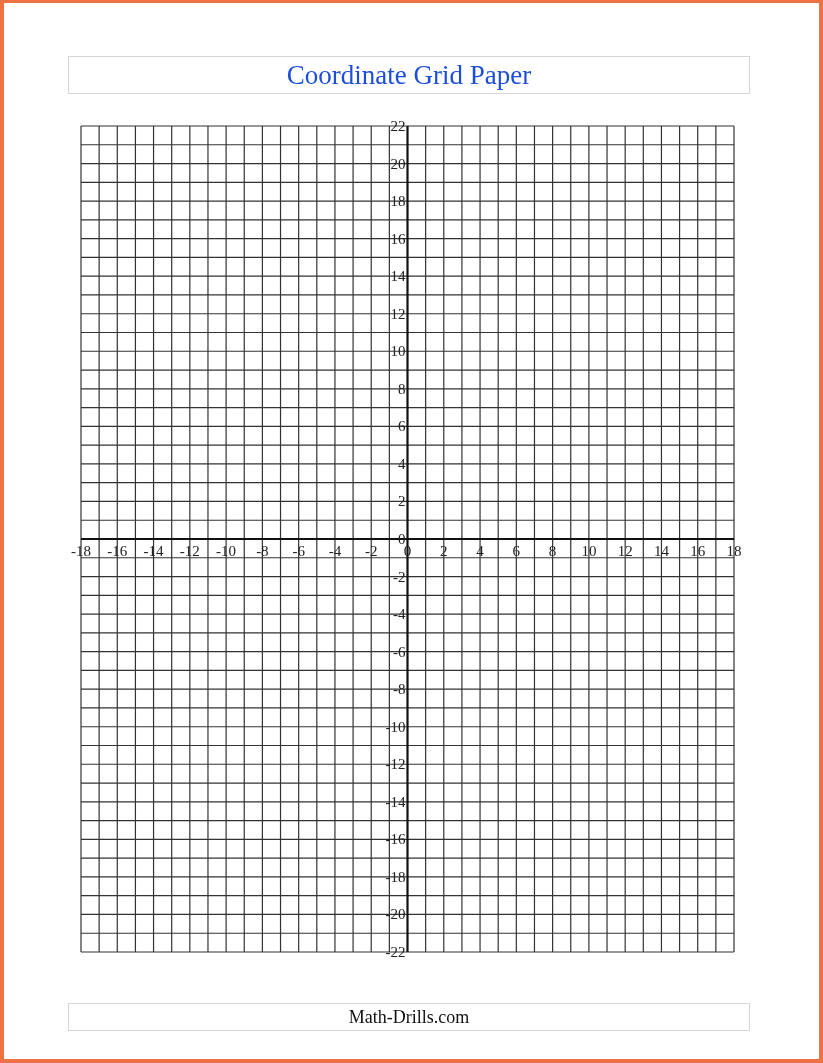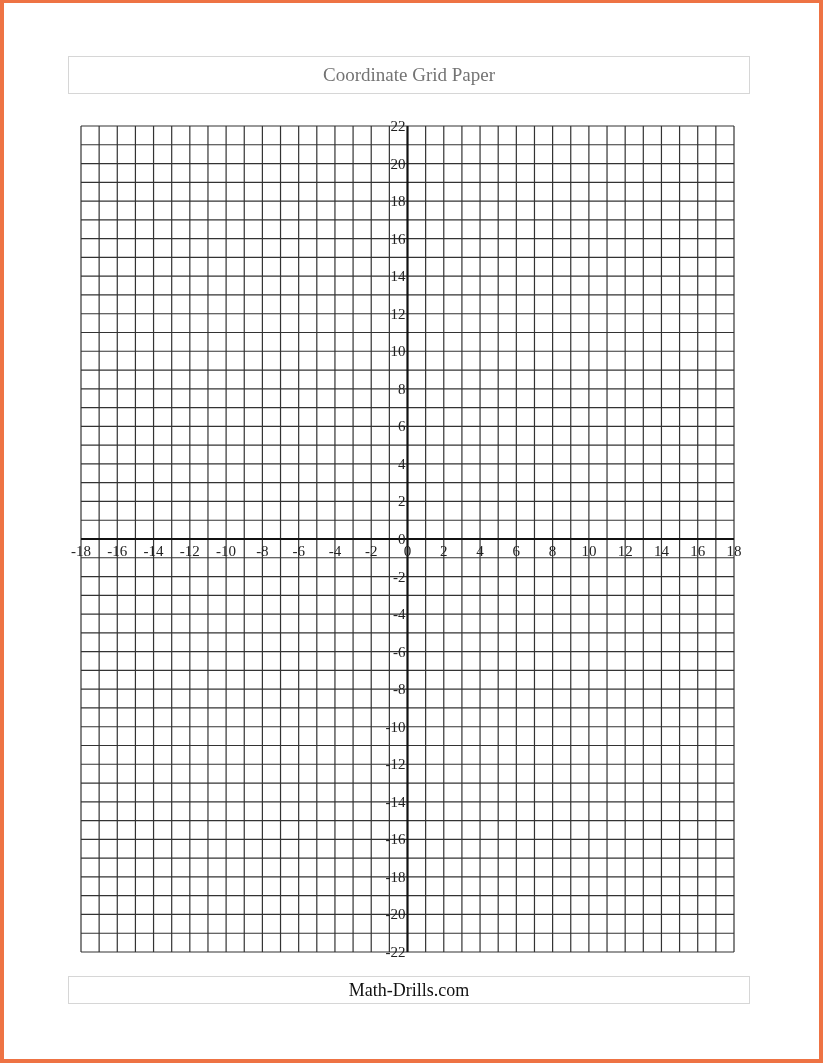--- a/index.html
+++ b/index.html
@@ -11,23 +11,23 @@
   .frame {
     position: absolute; left: 0; top: 0; width: 823px; height: 1063px;
     box-sizing: border-box; border: 4px solid #ee7344; border-top-width: 3px;
     pointer-events: none;
   }
   .title-box {
     position: absolute; left: 68px; top: 56px; width: 682px; height: 38px;
     border: 1px solid #d6d6d6; box-sizing: border-box;
     display: flex; align-items: center; justify-content: center;
   }
-  .title-box span { font-size: 19px; color: #737373; }
+  .title-box span { font-size: 27px; color: #1d4ed8; }
   .footer-box {
-    position: absolute; left: 68px; top: 976px; width: 682px; height: 28px;
+    position: absolute; left: 68px; top: 1003px; width: 682px; height: 28px;
     border: 1px solid #d6d6d6; box-sizing: border-box;
     display: flex; align-items: center; justify-content: center;
   }
   .footer-box span { font-size: 18px; color: #111; }
   .grid-wrap { position: absolute; left: 0; top: 0; width: 823px; height: 1063px; }
   svg text { font-family: "Liberation Serif", "DejaVu Serif", serif; font-size: 15px; fill: #222; }
 </style>
 </head>
 <body>
 

